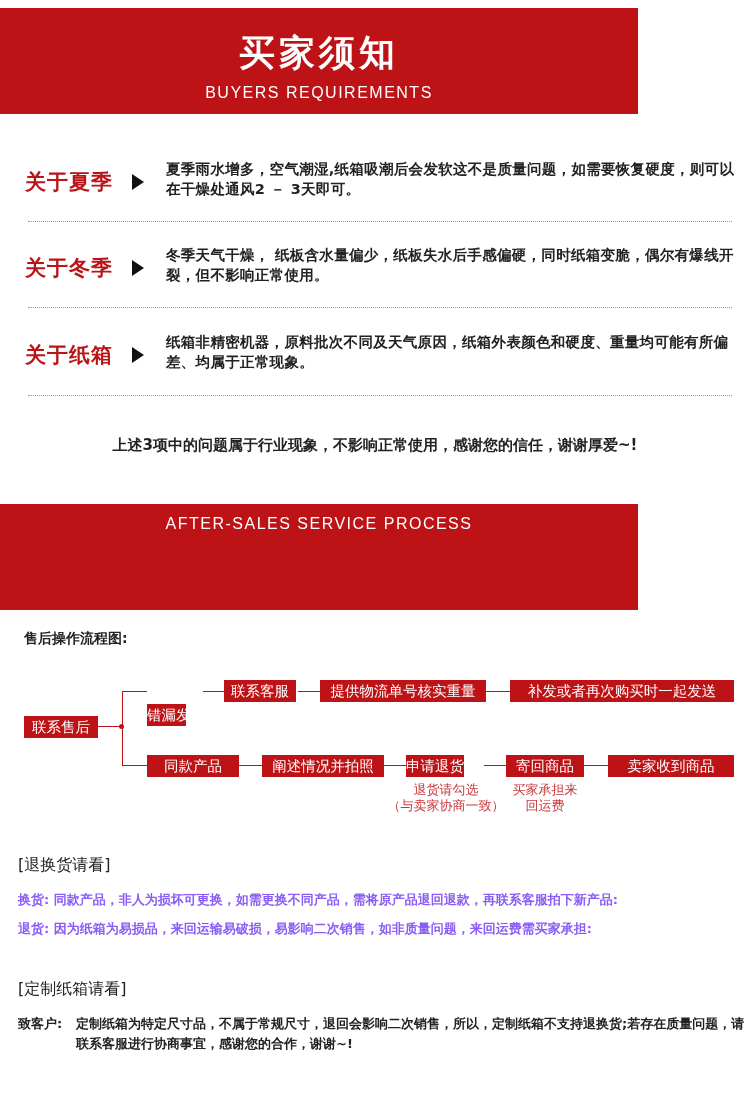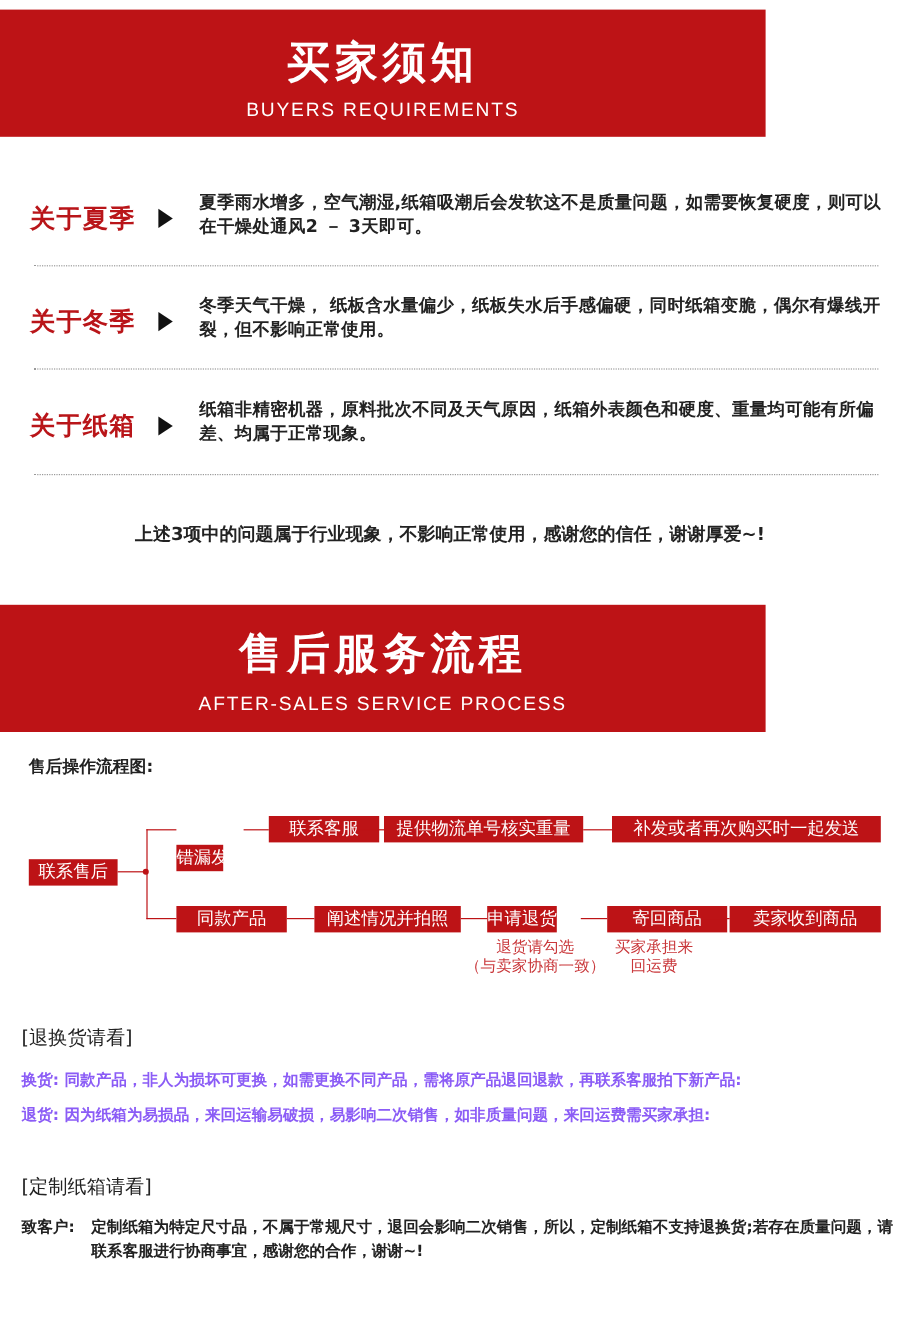--- a/index.html
+++ b/index.html
@@ -70,49 +70,48 @@
   <span class="arrow"></span>
   <div class="text">纸箱非精密机器，原料批次不同及天气原因，纸箱外表颜色和硬度、重量均可能有所偏差、均属于正常现象。</div>
 </div>
 <div class="req" style="top:395px;">
     <div class="divider"></div>
   </div>
 
 <div class="summary">上述3项中的问题属于行业现象，不影响正常使用，感谢您的信任，谢谢厚爱~!</div>
 
 <div id="banner2" class="banner">
-  <div class="title">售后服务流程</div>
   <div class="subtitle">AFTER-SALES SERVICE PROCESS</div>
 </div>
 
 <div class="flow-title">售后操作流程图:</div>
 
 <div>
   <div class="node" style="left:24px; top:716px; width:74px;">联系售后</div>
   <div class="hline" style="left:98px; top:726px; width:24px;"></div>
   <div class="dot" style="left:119px; top:724px;"></div>
   <div class="vline" style="left:122px; top:691px; height:75px;"></div>
   <div class="hline" style="left:122px; top:691px; width:25px;"></div>
   <div class="hline" style="left:122px; top:765px; width:25px;"></div>
 
   <div class="node" style="left:147px; top:704px; width:39px;">错漏发</div>
   <div class="hline" style="left:203px; top:691px; width:21px;"></div>
-  <div class="node" style="left:224px; top:680px; width:92px;">联系客服</div>
+  <div class="node" style="left:224px; top:680px; width:72px;">联系客服</div>
   <div class="hline" style="left:298px; top:691px; width:22px;"></div>
   <div class="node" style="left:320px; top:680px; width:166px;">提供物流单号核实重量</div>
   <div class="hline" style="left:486px; top:691px; width:24px;"></div>
   <div class="node" style="left:510px; top:680px; width:224px;">补发或者再次购买时一起发送</div>
 
   <div class="node" style="left:147px; top:755px; width:92px;">同款产品</div>
   <div class="hline" style="left:239px; top:765px; width:23px;"></div>
   <div class="node" style="left:262px; top:755px; width:122px;">阐述情况并拍照</div>
   <div class="hline" style="left:384px; top:765px; width:22px;"></div>
   <div class="node" style="left:406px; top:755px; width:58px;">申请退货</div>
   <div class="hline" style="left:484px; top:765px; width:22px;"></div>
-  <div class="node" style="left:506px; top:755px; width:100px;">寄回商品</div>
+  <div class="node" style="left:506px; top:755px; width:78px;">寄回商品</div>
   <div class="hline" style="left:584px; top:765px; width:24px;"></div>
   <div class="node" style="left:608px; top:755px; width:126px;">卖家收到商品</div>
 
   <div class="note" style="left:385px; top:782px; width:122px;">
     <div>退货请勾选</div>
     <div>（与卖家协商一致）</div>
   </div>
   <div class="note" style="left:503px; top:782px; width:84px;">
     <div>买家承担来</div>
     <div>回运费</div>

